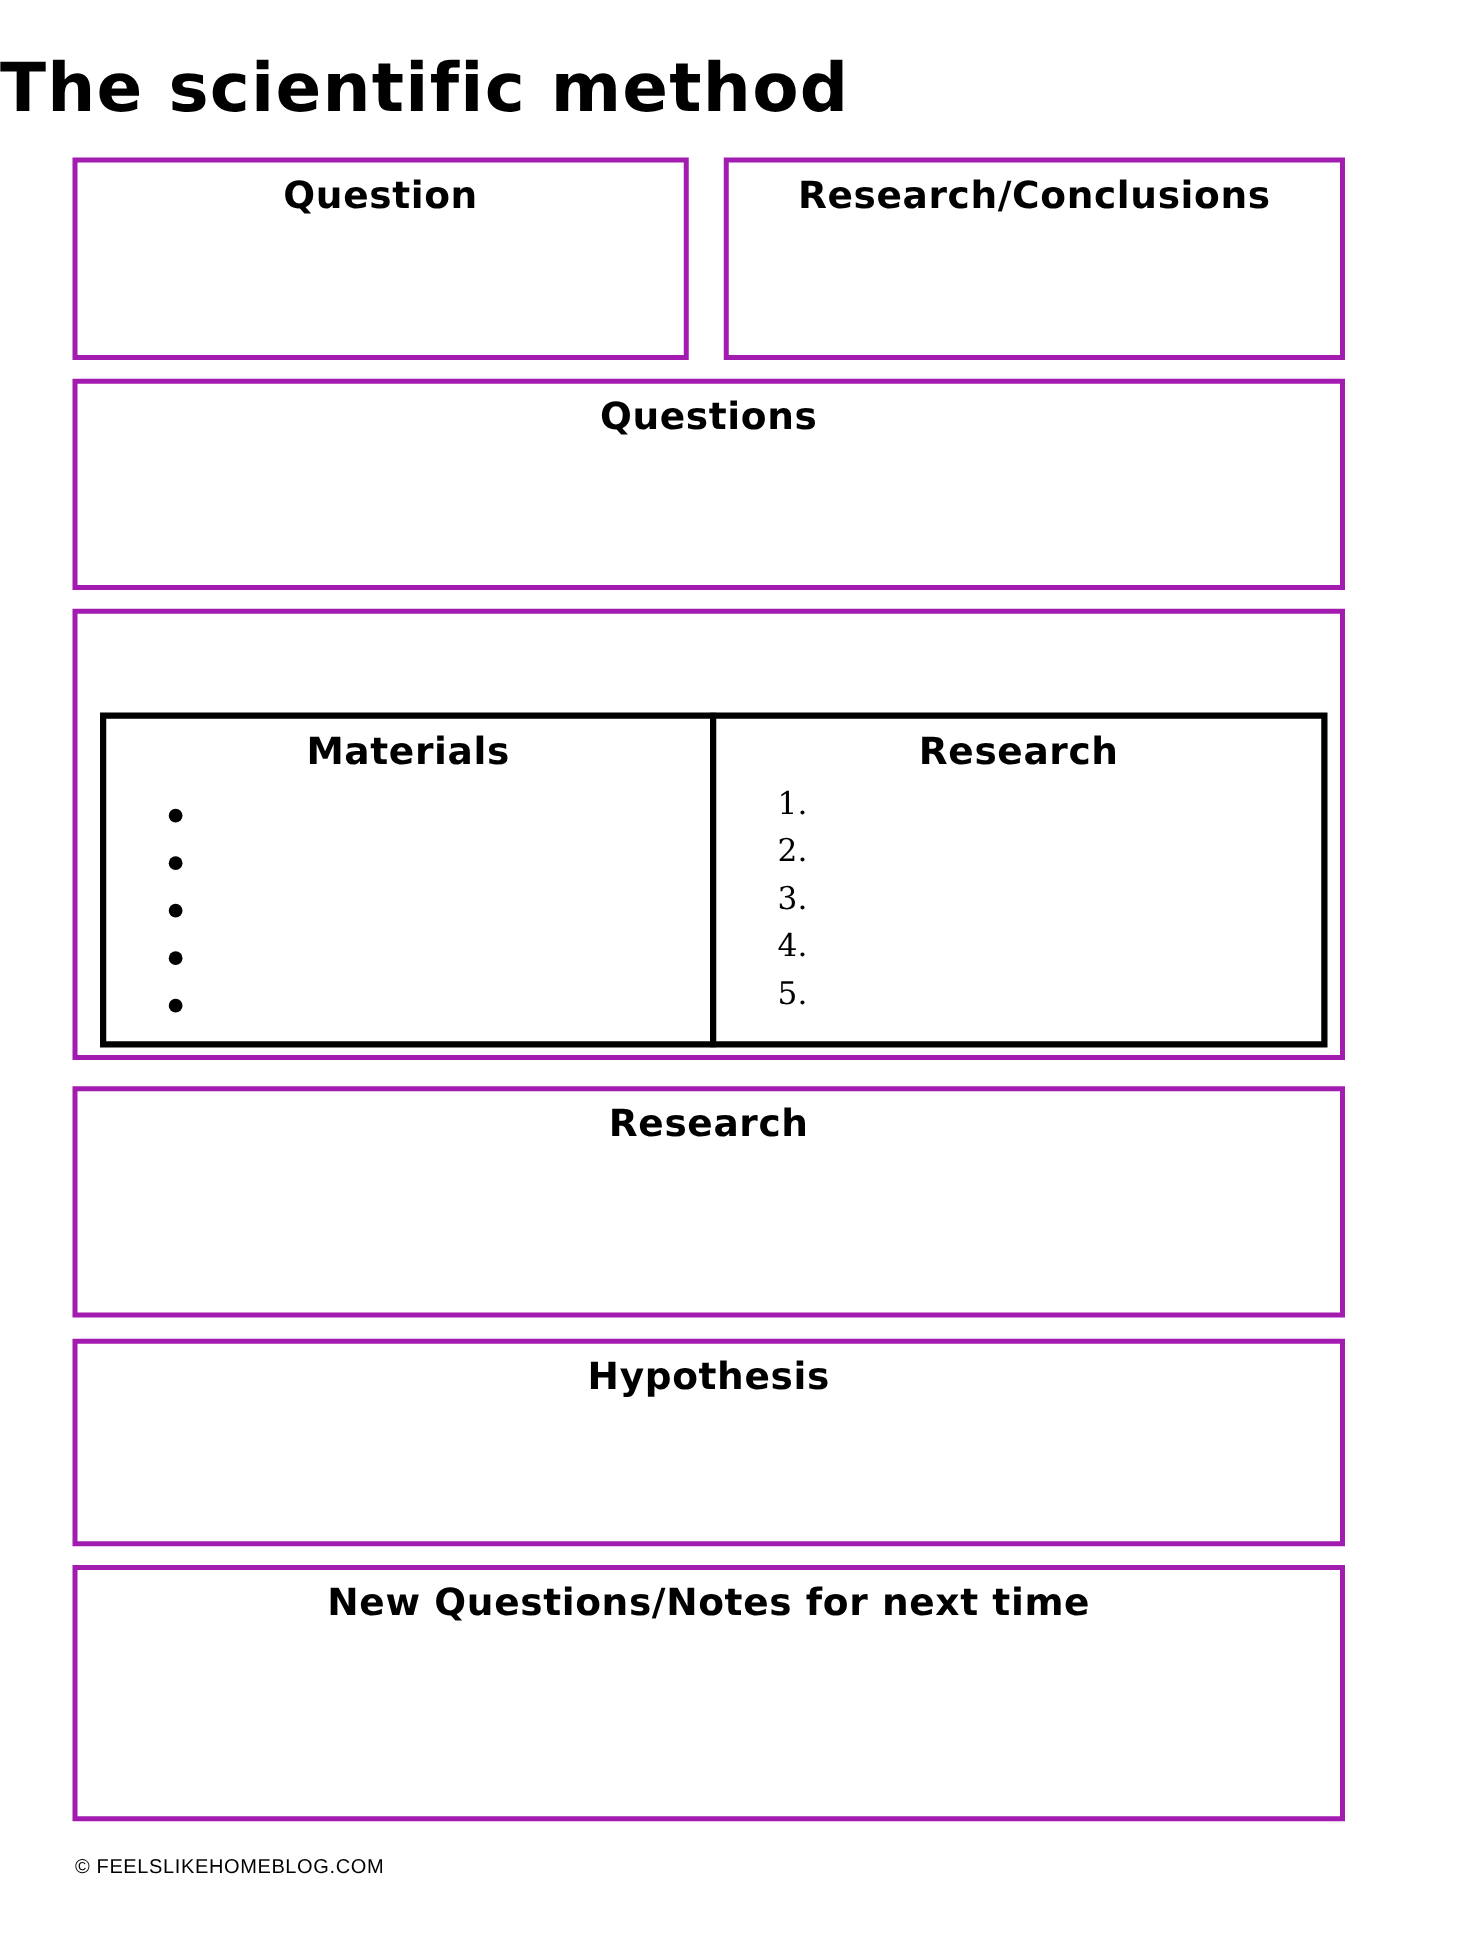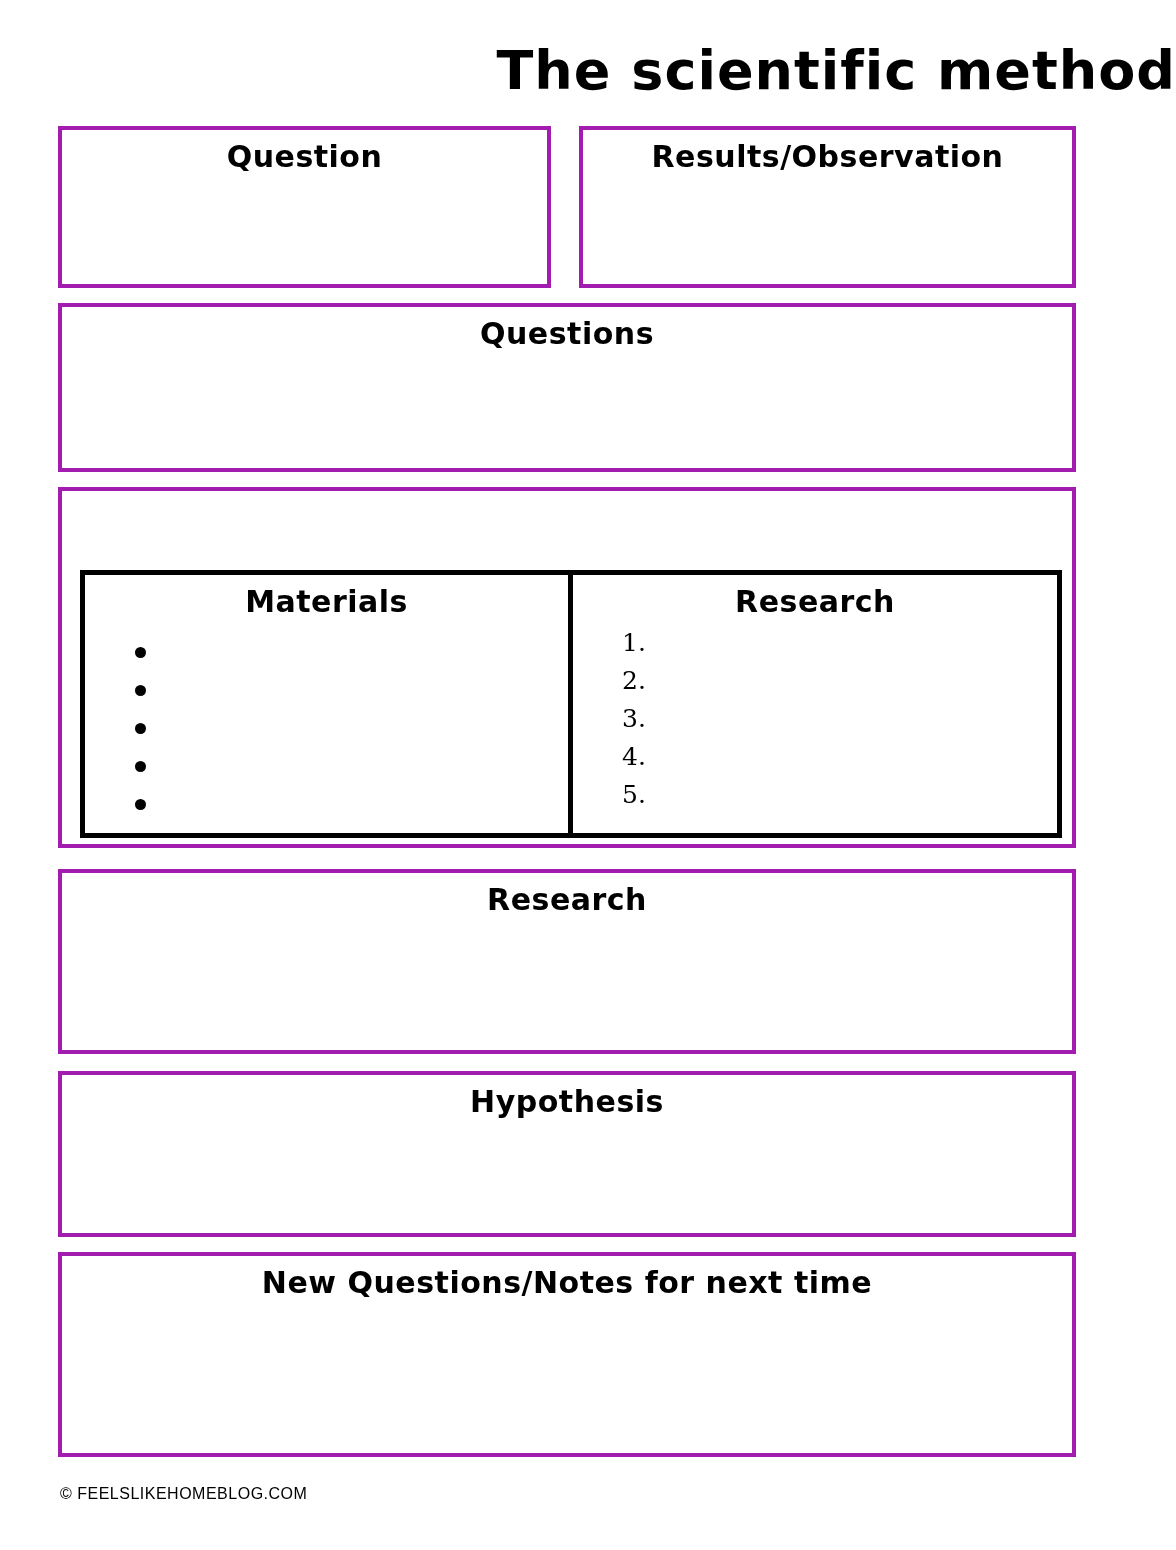--- a/index.html
+++ b/index.html
@@ -20,21 +20,21 @@
     overflow: hidden;
     box-sizing: border-box;
   }
 
   
   .worksheet-title {
     position: absolute;
     left: 0;
     top: 44px;
     width: 1176px;
-    text-align: right;
+    text-align: left;
     font-family: "DejaVu Sans", sans-serif;
     font-weight: bold;
     font-size: 54px;
     letter-spacing: 1px;
     line-height: 1;
     white-space: nowrap;
   }
 
   
   .box {
@@ -138,21 +138,21 @@
 
 <div class="page">
 
   <div class="worksheet-title">The scientific method</div>
 
   <div class="box" id="box-question">
     <div class="section-header header-top">Question</div>
   </div>
 
   <div class="box" id="box-research">
-    <div class="section-header header-top">Results/Observation</div>
+    <div class="section-header header-top">Research/Conclusions</div>
   </div>
 
   <div class="box" id="box-hypothesis">
     <div class="section-header header-top">Questions</div>
   </div>
 
   <div class="box" id="box-experiment">
 
     <div class="box-inner" id="box-materials">
       <div class="section-header header-top">Materials</div>

